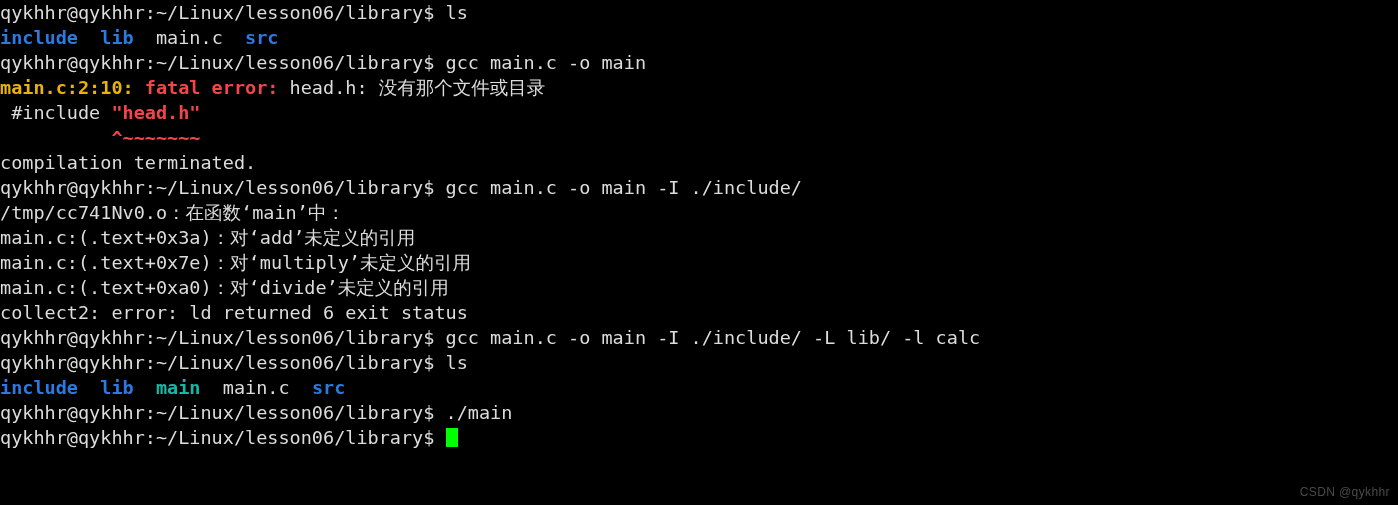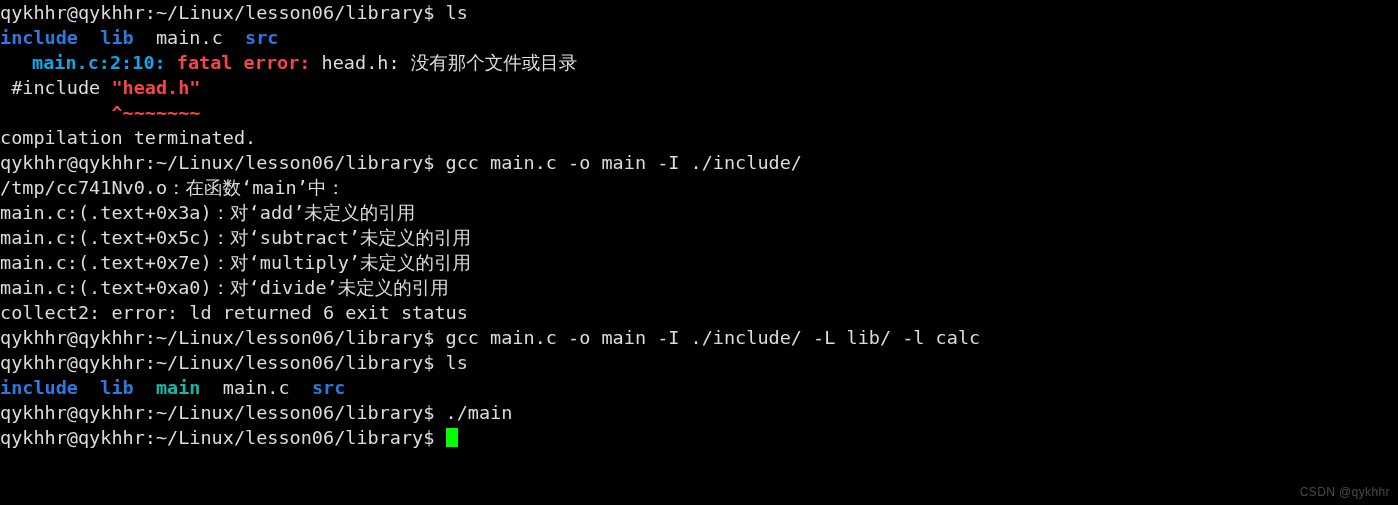--- a/index.html
+++ b/index.html
@@ -25,21 +25,21 @@
     height: 25px;
     line-height: 25px;
     font-size: 18.5px;
     letter-spacing: 0px;
     white-space: pre;
     color: #d6d6d6;
     padding-left: 0px;
   }
   .seg { white-space: pre; }
   .c-white   { color: #dcdcdc; }
-  .c-bwhite  { color: #0ea5e9; font-weight: bold; margin-left: 32px; }
+  .c-bwhite  { color: #eab308; font-weight: bold; }
   .c-blue    { color: #2a7ae2; font-weight: bold; }
   .c-green   { color: #14b8a6; font-weight: bold; }
   .c-bred    { color: #f4464a; font-weight: bold; }
 
   .cursor {
     display: inline-block;
     width: 12px;
     height: 19px;
     background: #00ff00;
     vertical-align: -3px;
@@ -55,28 +55,28 @@
     white-space: pre;
   }
 </style>
 </head>
 <body>
 
 <div id="terminal">
   <div id="lines">
       <div class="line"><span class="seg c-white">qykhhr@qykhhr:~/Linux/lesson06/library$ </span><span class="seg c-white">ls</span></div>
       <div class="line"><span class="seg c-blue">include</span><span class="seg c-white">  </span><span class="seg c-blue">lib</span><span class="seg c-white">  </span><span class="seg c-white">main.c</span><span class="seg c-white">  </span><span class="seg c-blue">src</span></div>
+      <div class="line"><span class="seg c-white">qykhhr@qykhhr:~/Linux/lesson06/library$ </span><span class="seg c-white">gcc main.c -o main</span></div>
       <div class="line"><span class="seg c-bwhite">main.c:2:10:</span><span class="seg c-white"> </span><span class="seg c-bred">fatal error:</span><span class="seg c-white"> head.h: 没有那个文件或目录</span></div>
       <div class="line"><span class="seg c-white"> #include </span><span class="seg c-bred">"head.h"</span></div>
       <div class="line"><span class="seg c-white">          </span><span class="seg c-bred">^~~~~~~~</span></div>
       <div class="line"><span class="seg c-white">compilation terminated.</span></div>
       <div class="line"><span class="seg c-white">qykhhr@qykhhr:~/Linux/lesson06/library$ </span><span class="seg c-white">gcc main.c -o main -I ./include/</span></div>
       <div class="line"><span class="seg c-white">/tmp/cc741Nv0.o：在函数‘main’中：</span></div>
       <div class="line"><span class="seg c-white">main.c:(.text+0x3a)：对‘add’未定义的引用</span></div>
-      <div class="line"><span class="seg c-white">main.c:(.text+0x5c)：对‘subtract’未定义的引用</span></div>
       <div class="line"><span class="seg c-white">main.c:(.text+0x7e)：对‘multiply’未定义的引用</span></div>
       <div class="line"><span class="seg c-white">main.c:(.text+0xa0)：对‘divide’未定义的引用</span></div>
       <div class="line"><span class="seg c-white">collect2: error: ld returned 6 exit status</span></div>
       <div class="line"><span class="seg c-white">qykhhr@qykhhr:~/Linux/lesson06/library$ </span><span class="seg c-white">gcc main.c -o main -I ./include/ -L lib/ -l calc</span></div>
       <div class="line"><span class="seg c-white">qykhhr@qykhhr:~/Linux/lesson06/library$ </span><span class="seg c-white">ls</span></div>
       <div class="line"><span class="seg c-blue">include</span><span class="seg c-white">  </span><span class="seg c-blue">lib</span><span class="seg c-white">  </span><span class="seg c-green">main</span><span class="seg c-white">  </span><span class="seg c-white">main.c</span><span class="seg c-white">  </span><span class="seg c-blue">src</span></div>
       <div class="line"><span class="seg c-white">qykhhr@qykhhr:~/Linux/lesson06/library$ </span><span class="seg c-white">./main</span></div>
       <div class="line"><span class="seg c-white">qykhhr@qykhhr:~/Linux/lesson06/library$ </span><span class="cursor"></span></div>
     </div>
   <div id="watermark">CSDN @qykhhr</div>

